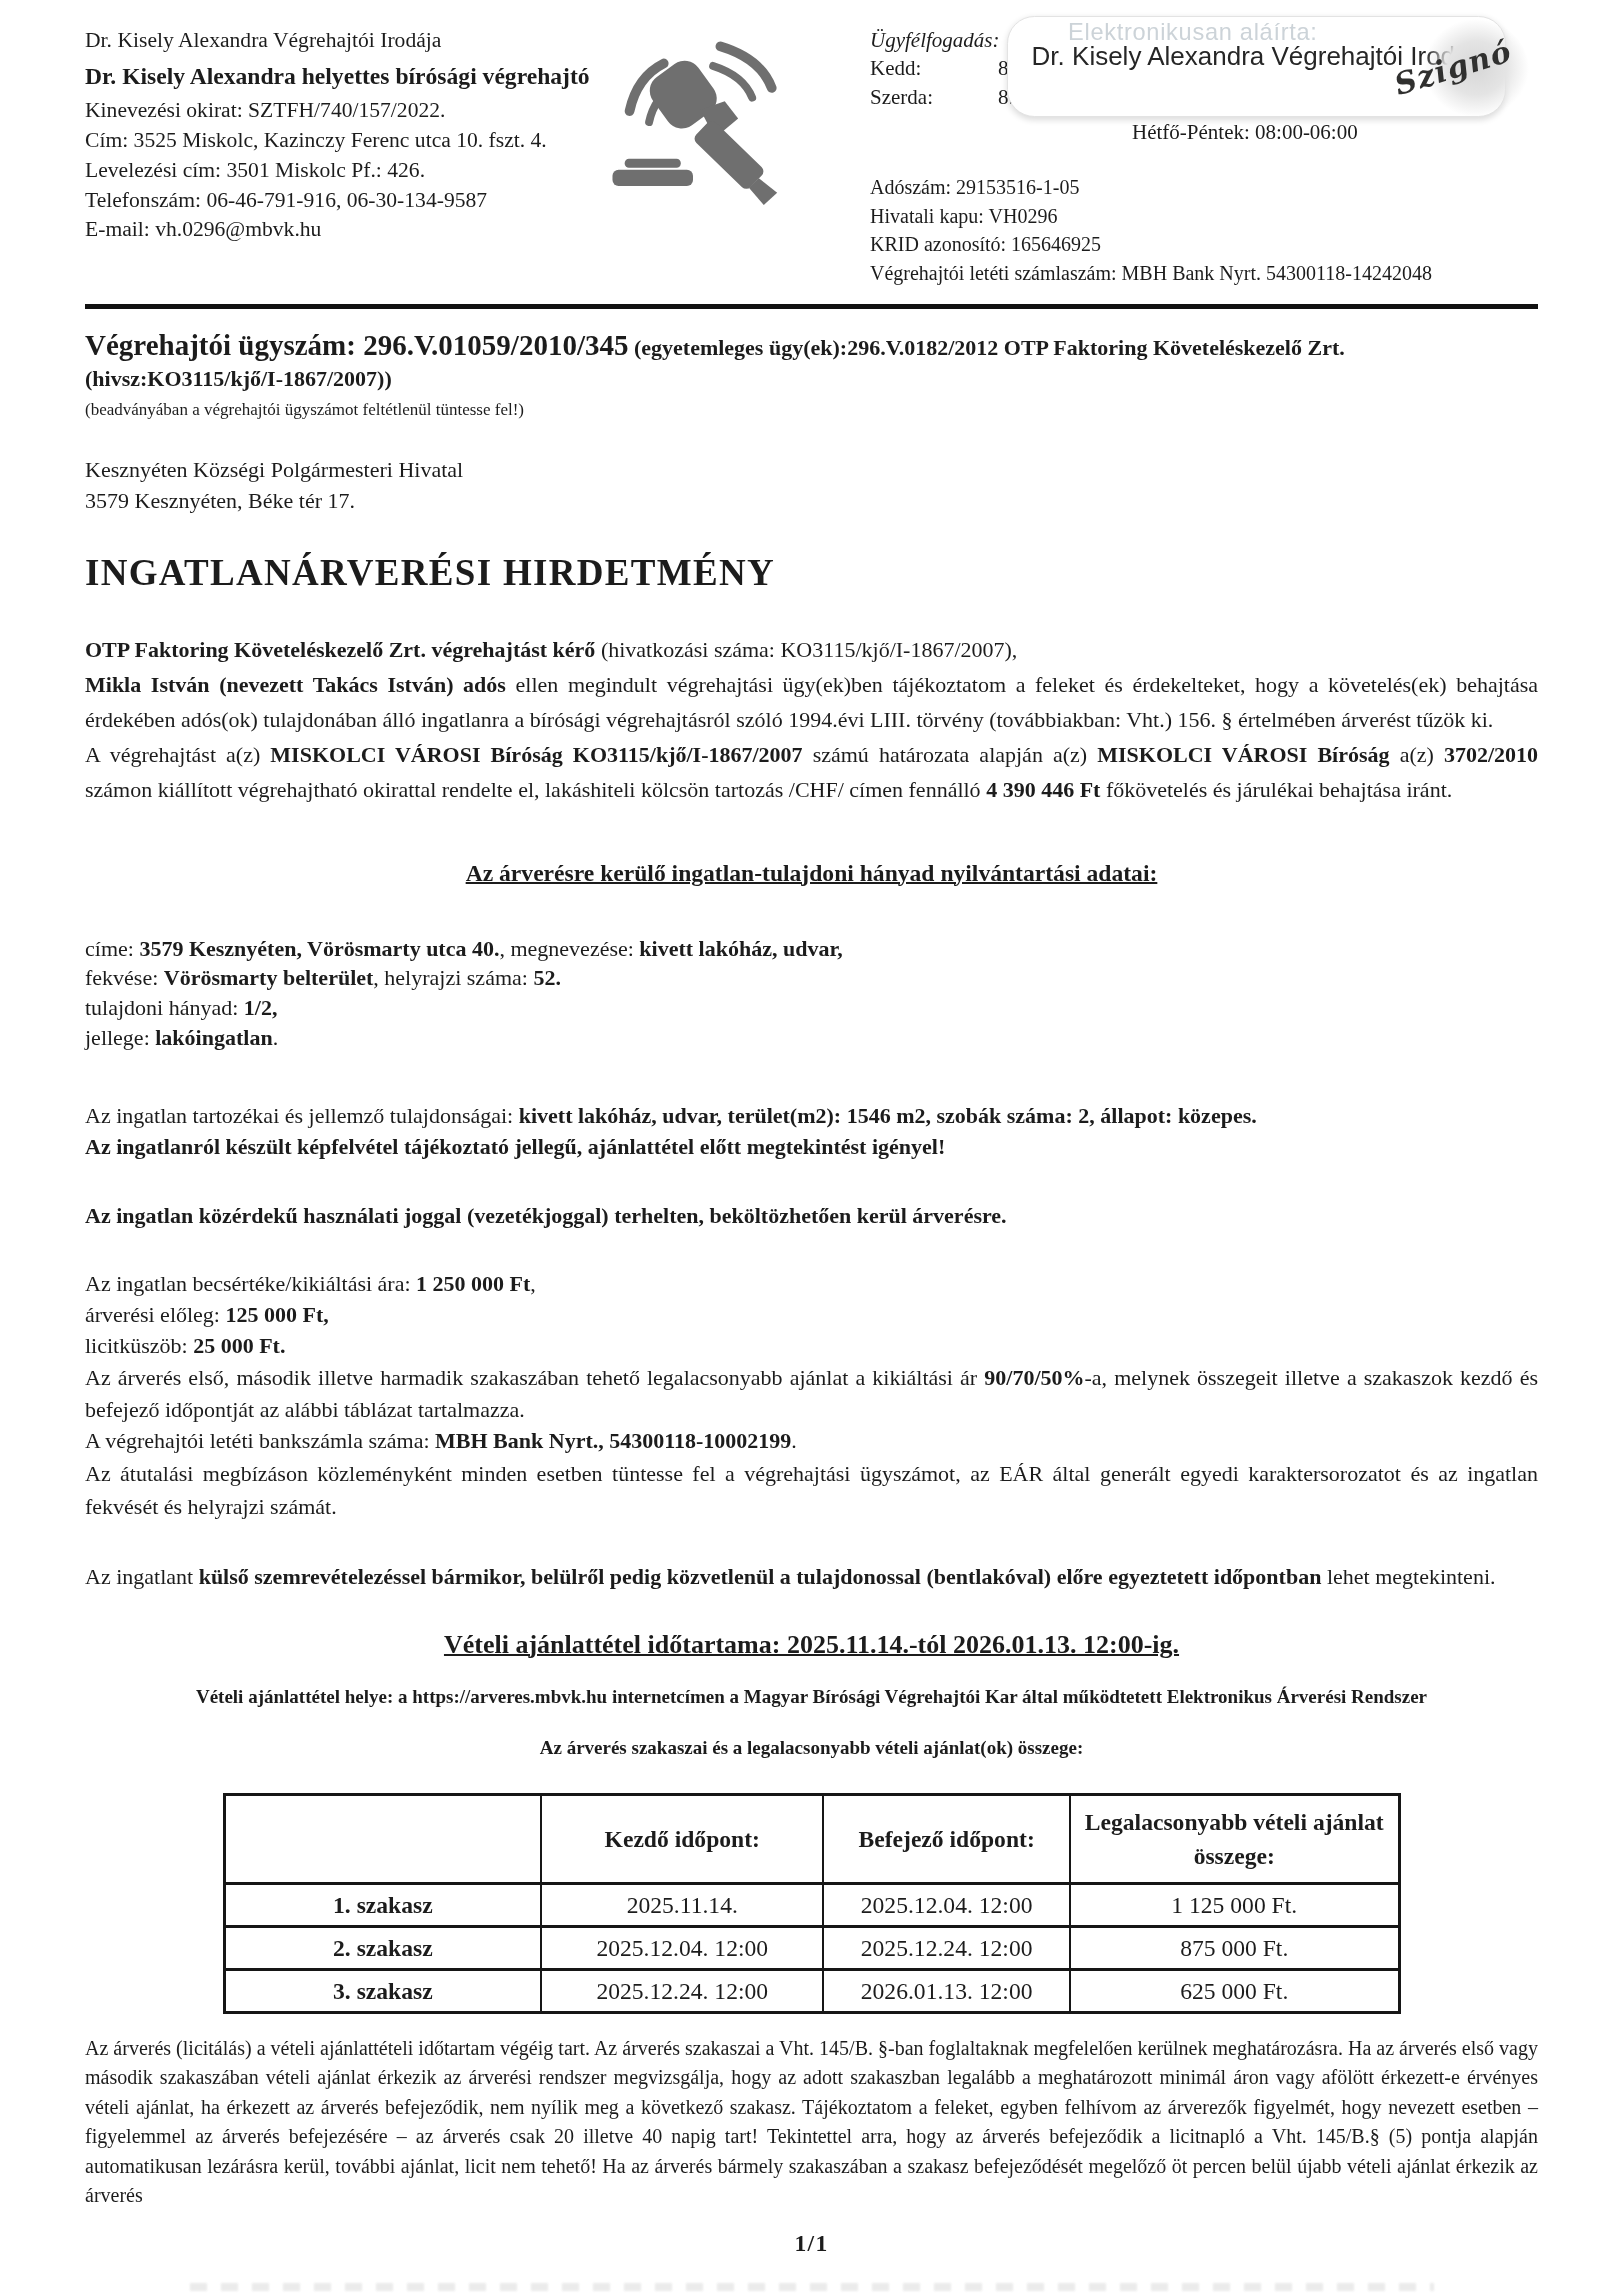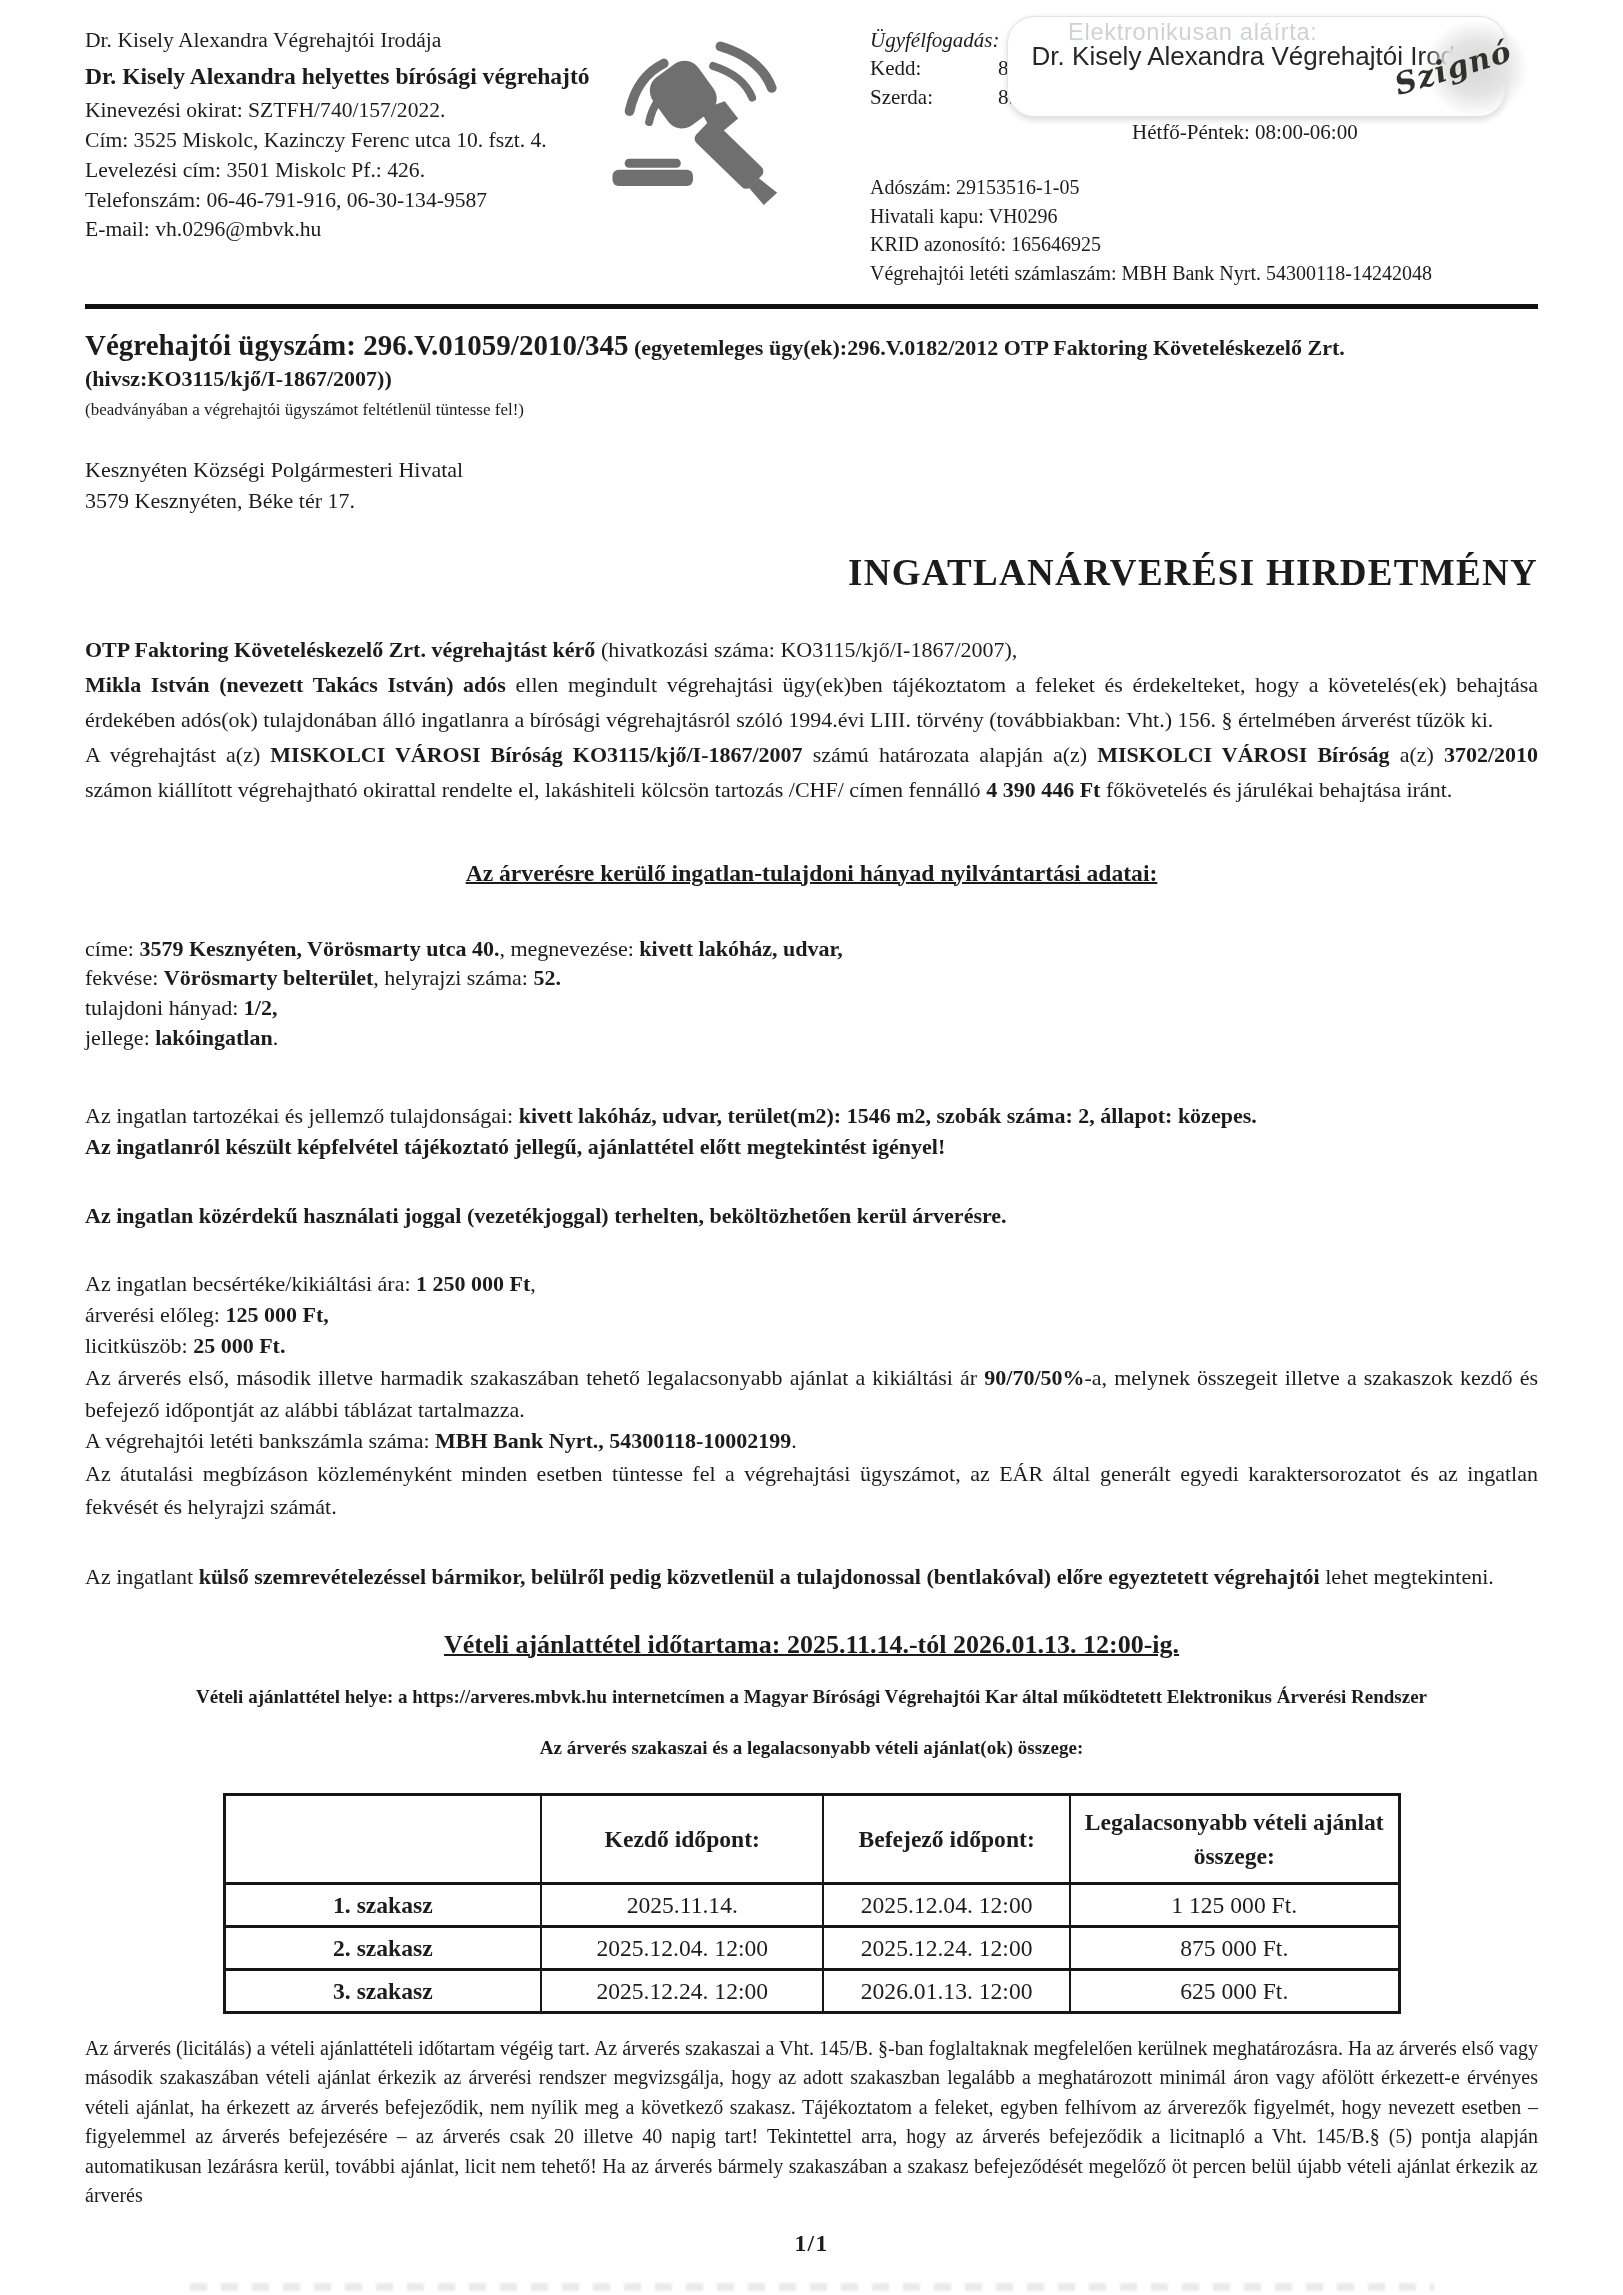--- a/index.html
+++ b/index.html
@@ -57,21 +57,21 @@
   
   .rule{height:5.2px;background:#111;margin-top:17px;}
   
   .case{margin-top:17px;line-height:1.32;}
   .case .main{font-weight:bold;font-size:29px;}
   .case .detail{font-weight:bold;font-size:22px;}
   .case-note{font-size:17px;margin-top:5.2px;}
   .addressee{margin-top:34px;line-height:1.4;font-size:22px;}
   
   .doc-title{
-    text-align:right;font-weight:bold;font-size:37px;letter-spacing:1.3px;
+    text-align:left;font-weight:bold;font-size:37px;letter-spacing:1.3px;
     margin-top:34px;
   }
   
   .para{ text-align:justify;line-height:1.6;margin:0;}
   .block1{margin-top:38px;}
   .sec-head{
     text-align:center;font-weight:bold;font-size:23.6px;margin-top:52px;
     text-decoration:underline;text-decoration-thickness:2px;
   }
   .props{margin-top:47px;line-height:1.36;}
@@ -205,21 +205,21 @@
 
     <div class="tight mt56"><span style="font-weight: bold;">Az ingatlan közérdekű használati joggal (vezetékjoggal) terhelten, beköltözhetően kerül árverésre.</span></div>
 
     <div class="tight mt56"><span>Az ingatlan becsértéke/kikiáltási ára: </span><span style="font-weight: bold;">1 250 000 Ft</span><span>,</span></div>
     <div class="tight"><span>árverési előleg: </span><span style="font-weight: bold;">125 000 Ft,</span></div>
     <div class="tight"><span>licitküszöb: </span><span style="font-weight: bold;">25 000 Ft.</span></div>
     <p class="para" style="margin:0;line-height:1.45;"><span>Az árverés első, második illetve harmadik szakaszában tehető legalacsonyabb ajánlat a kikiáltási ár </span><span style="font-weight: bold;">90/70/50%</span><span>-a, melynek összegeit illetve a szakaszok kezdő és befejező időpontját az alábbi táblázat tartalmazza.</span></p>
     <div class="tight"><span>A végrehajtói letéti bankszámla száma: </span><span style="font-weight: bold;">MBH Bank Nyrt., 54300118-10002199</span><span>.</span></div>
     <p class="para" style="margin:0;line-height:1.5;"><span>Az átutalási megbízáson közleményként minden esetben tüntesse fel a végrehajtási ügyszámot, az EÁR által generált egyedi karaktersorozatot és az ingatlan fekvését és helyrajzi számát.</span></p>
 
-    <p class="para mt56" style="line-height:1.5;"><span>Az ingatlant </span><span style="font-weight: bold;">külső szemrevételezéssel bármikor, belülről pedig közvetlenül a tulajdonossal (bentlakóval) előre egyeztetett végrehajtói</span><span> lehet megtekinteni.</span></p>
+    <p class="para mt56" style="line-height:1.5;"><span>Az ingatlant </span><span style="font-weight: bold;">külső szemrevételezéssel bármikor, belülről pedig közvetlenül a tulajdonossal (bentlakóval) előre egyeztetett időpontban</span><span> lehet megtekinteni.</span></p>
 
     <div class="center-u">Vételi ajánlattétel időtartama: 2025.11.14.-tól 2026.01.13. 12:00-ig.</div>
     <div class="center-b">Vételi ajánlattétel helye: a https://arveres.mbvk.hu internetcímen a Magyar Bírósági Végrehajtói Kar által működtetett Elektronikus Árverési Rendszer</div>
 
     <div class="center-b mt40">Az árverés szakaszai és a legalacsonyabb vételi ajánlat(ok) összege:</div>
 
     <table class="stages">
       <colgroup>
           <col class="c1">
           <col class="c2">

